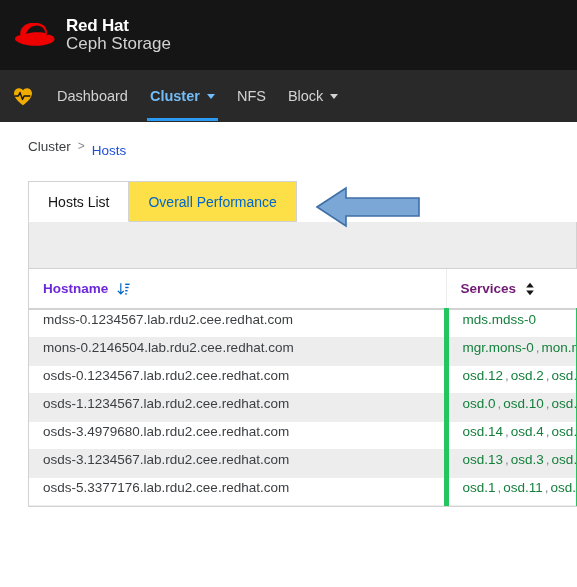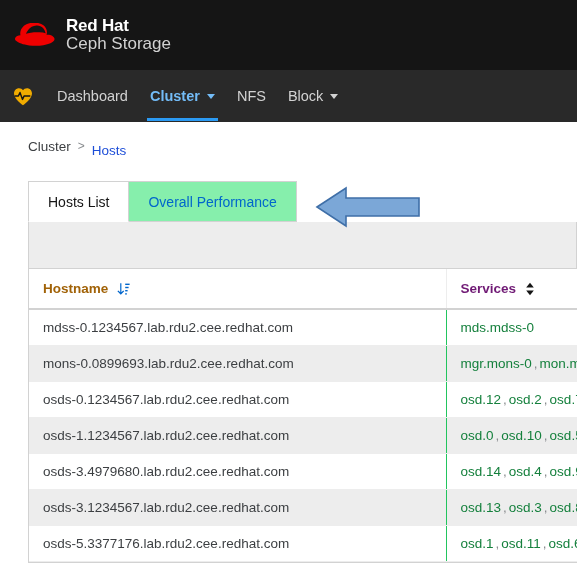--- a/index.html
+++ b/index.html
@@ -124,21 +124,21 @@
     white-space: nowrap;
   }
   .tab.active {
     background: #ffffff;
     color: #151515;
     border-bottom-color: #ffffff;
     position: relative;
     z-index: 3;
   }
   .tab.inactive {
-    background: #86efac;
+    background: #fde047;
     color: #06c;
     border-left: none;
   }
 
   
   .annotation-arrow {
     position: absolute;
     left: 315px;
     top: 5px;
     width: 106px;
@@ -171,31 +171,31 @@
     text-align: left;
     font-size: 13.5px;
     padding: 12px 0 12px 14px;
     background: #ffffff;
     border-bottom: 2px solid #d2d2d2;
     border-right: 1px solid #ededed;
     white-space: nowrap;
     cursor: pointer;
     font-weight: bold;
   }
-  table.hosts th.sorted { color: #a16207; }
+  table.hosts th.sorted { color: #6d28d9; }
   table.hosts th.unsorted { color: #701a75; }
   th .hdr { display: inline-flex; align-items: center; }
   th .sort-icon { margin-left: 9px; display: inline-flex; }
 
   table.hosts td {
     font-size: 13.5px;
     color: #3c3f42;
-    padding: 10px 0 10px 14px;
+    padding: 2px 0 10px 14px;
     border-bottom: 1px solid #ededed;
-    border-right: 1px solid #22c55e;
+    border-right: 5px solid #22c55e;
     white-space: nowrap;
     overflow: hidden;
   }
   table.hosts tbody tr:nth-child(even) td { background: #ededed; }
   table.hosts tbody tr:nth-child(odd)  td { background: #ffffff; }
   td.services { color: #06c; }
   td.services a {
     color: #15803d;
     text-decoration: none;
     cursor: pointer;
@@ -296,21 +296,21 @@
           </span>
         </th>
       </tr>
     </thead>
     <tbody>
         <tr>
           <td>mdss-0.1234567.lab.rdu2.cee.redhat.com</td>
           <td class="services"><a>mds.mdss-0</a></td>
         </tr>
         <tr>
-          <td>mons-0.0899693.lab.rdu2.cee.redhat.com</td>
+          <td>mons-0.2146504.lab.rdu2.cee.redhat.com</td>
           <td class="services"><a>mgr.mons-0</a><span class="sep">,</span><a>mon.m</a></td>
         </tr>
         <tr>
           <td>osds-0.1234567.lab.rdu2.cee.redhat.com</td>
           <td class="services"><a>osd.12</a><span class="sep">,</span><a>osd.2</a><span class="sep">,</span><a>osd.7</a></td>
         </tr>
         <tr>
           <td>osds-1.1234567.lab.rdu2.cee.redhat.com</td>
           <td class="services"><a>osd.0</a><span class="sep">,</span><a>osd.10</a><span class="sep">,</span><a>osd.5</a></td>
         </tr>

